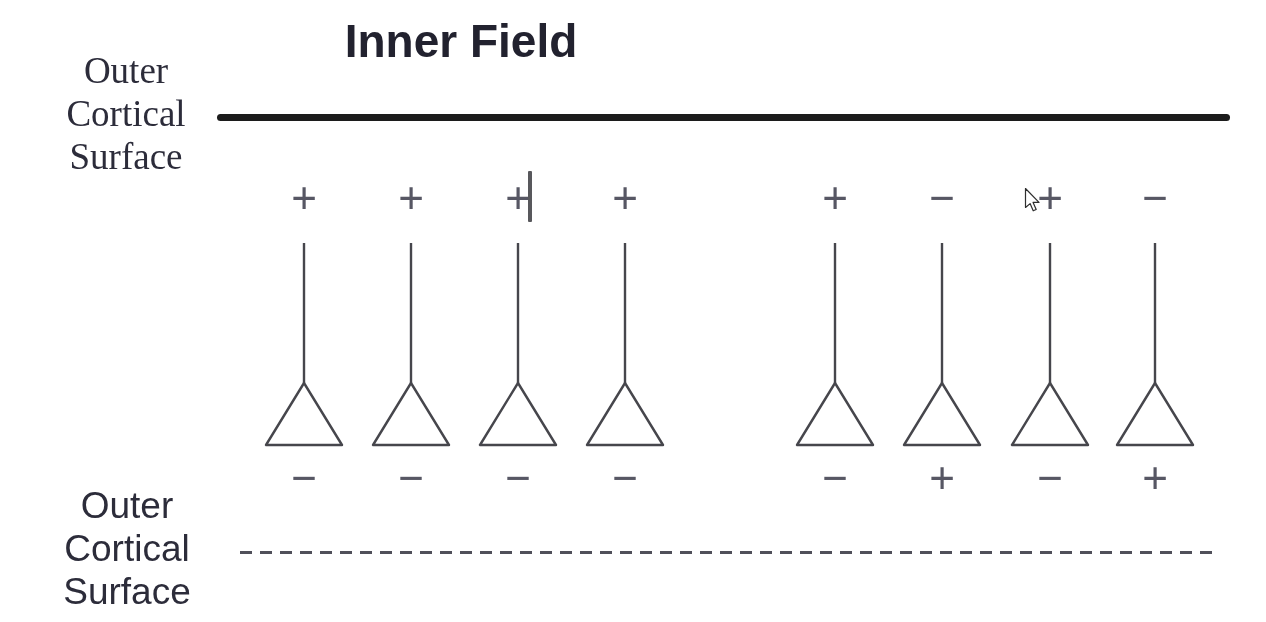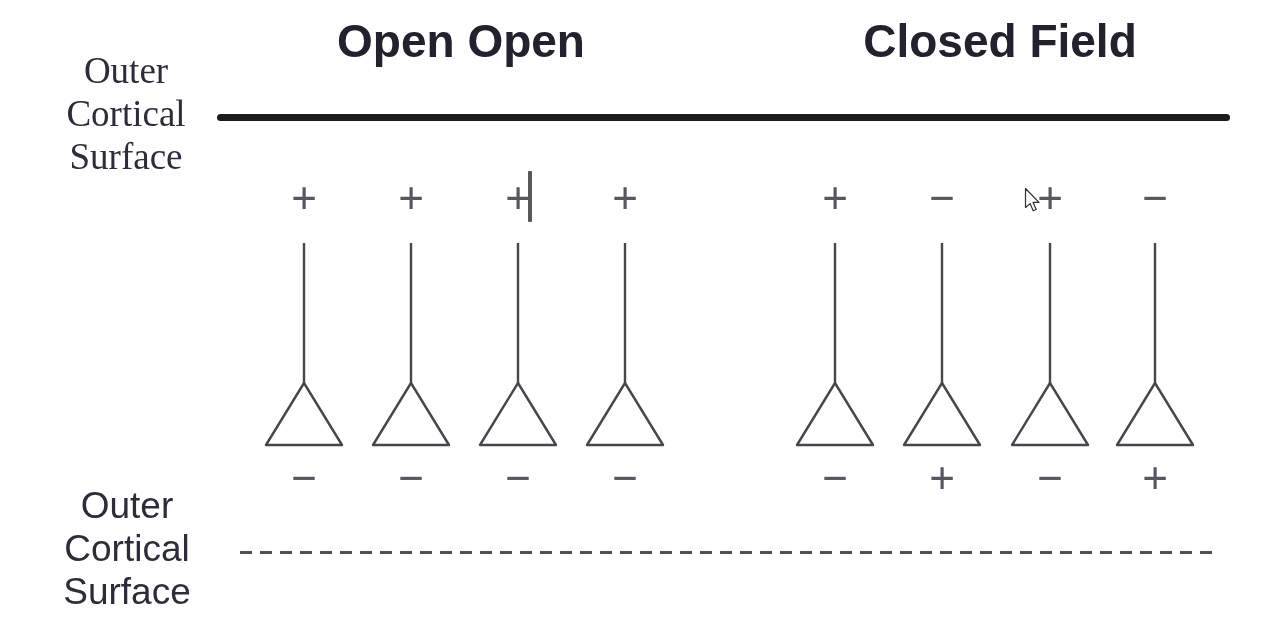--- a/index.html
+++ b/index.html
@@ -43,23 +43,22 @@
 </style>
 </head>
 <body>
 
 <div class="canvas">
 
   <div id="outer-label" class="side-label">Outer
 Cortical
 Surface</div>
 
-  <div id="open-header" class="field-header">Open Open</div>
+  <div id="open-header" class="field-header">Inner Field</div>
 
-  <div id="closed-header" class="field-header">Closed Field</div>
 
   <div class="surface-line"></div>
 
   <div id="neuron-layer">
       <div class="neuron" style="left: 262px;">
     <div class="sign top">+</div>
     <svg class="cell" width="84" height="210" viewBox="0 0 84 210" xmlns="http://www.w3.org/2000/svg">
       <line x1="42" y1="3" x2="42" y2="143" stroke="#46464c" stroke-width="2.4"></line>
       <polygon points="42,143 4,205 80,205" fill="#ffffff" stroke="#46464c" stroke-width="2.4" stroke-linejoin="round"></polygon>
     </svg>

